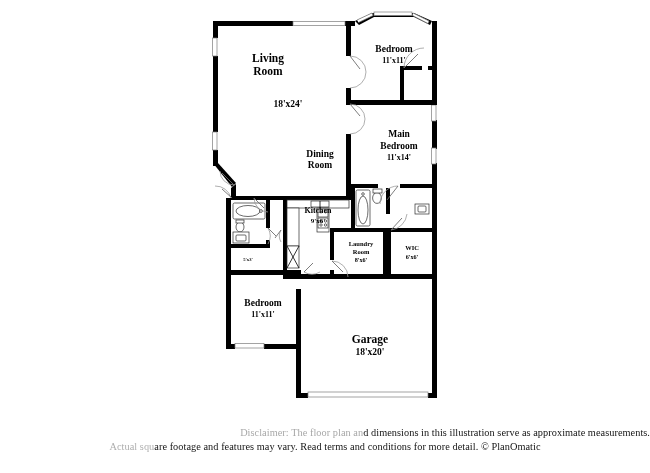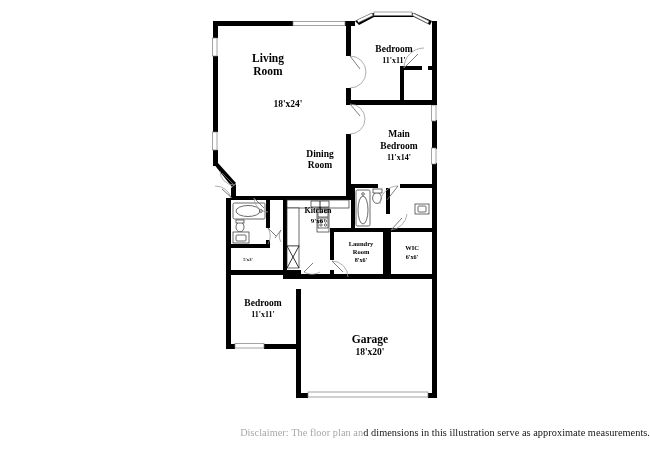--- a/index.html
+++ b/index.html
@@ -289,15 +289,16 @@
       <text class="room-label lbl-md" x="263" y="296">Bedroom</text>
       <text class="room-label dim-md" x="263" y="307">11'x11'</text>
 
       <text class="room-label lbl-lg" x="370" y="332">Garage</text>
       <text class="room-label dim-lg" x="370" y="345">18'x20'</text>
     </g>
   </svg>
 
   <div id="disclaimer">
     <span class="line1"><span class="faded-head">Disclaimer: The floor plan an</span><span>d dimensions in this illustration serve as approximate measurements.</span></span>
+    <span class="line2"><span class="faded-head2">Actual squ</span><span>are footage and features may vary. Read terms and conditions for more detail. © PlanOmatic</span></span>
   </div>
 
 </div>
 
 </body></html>

